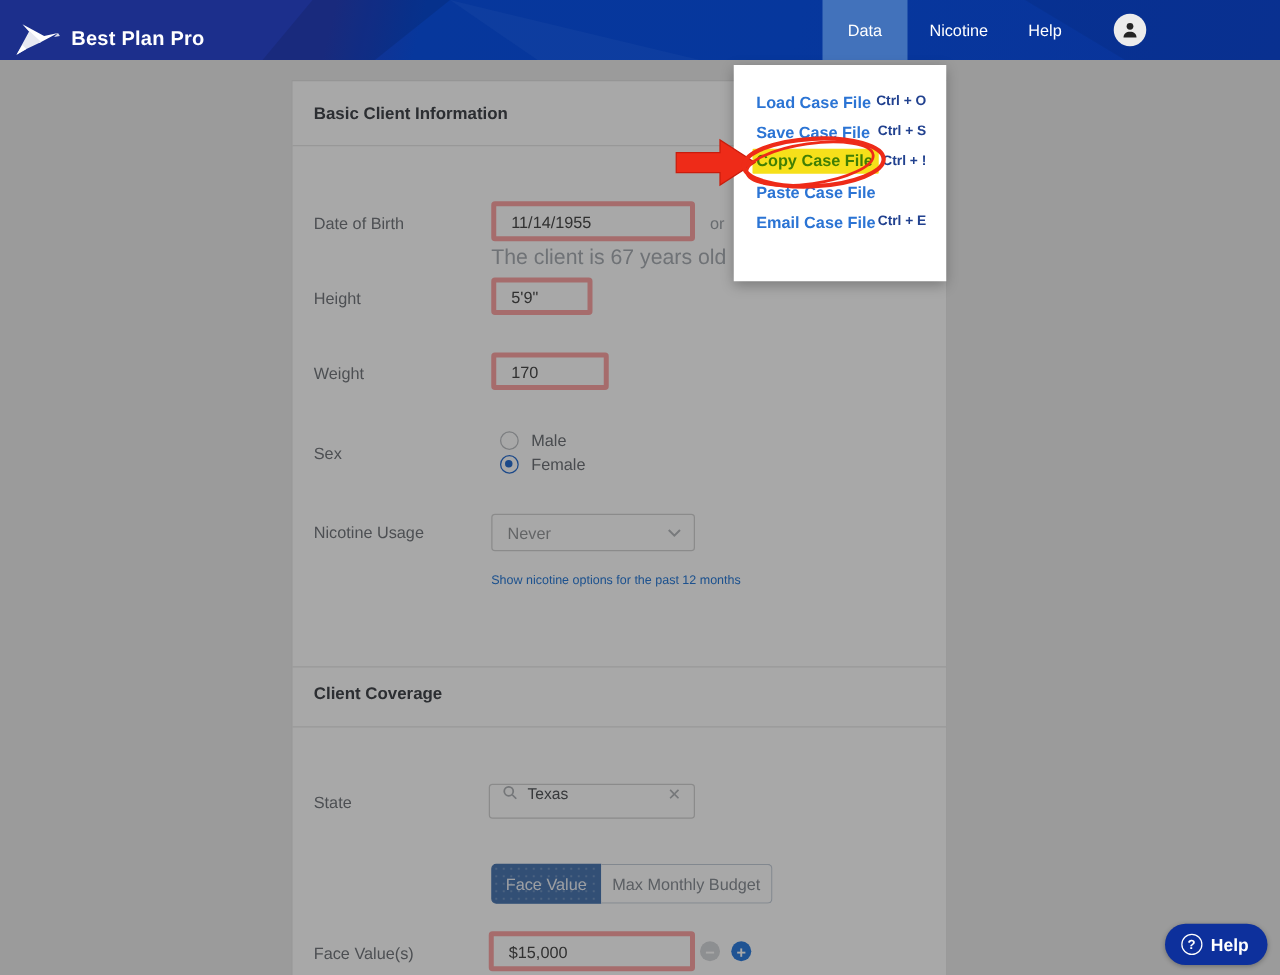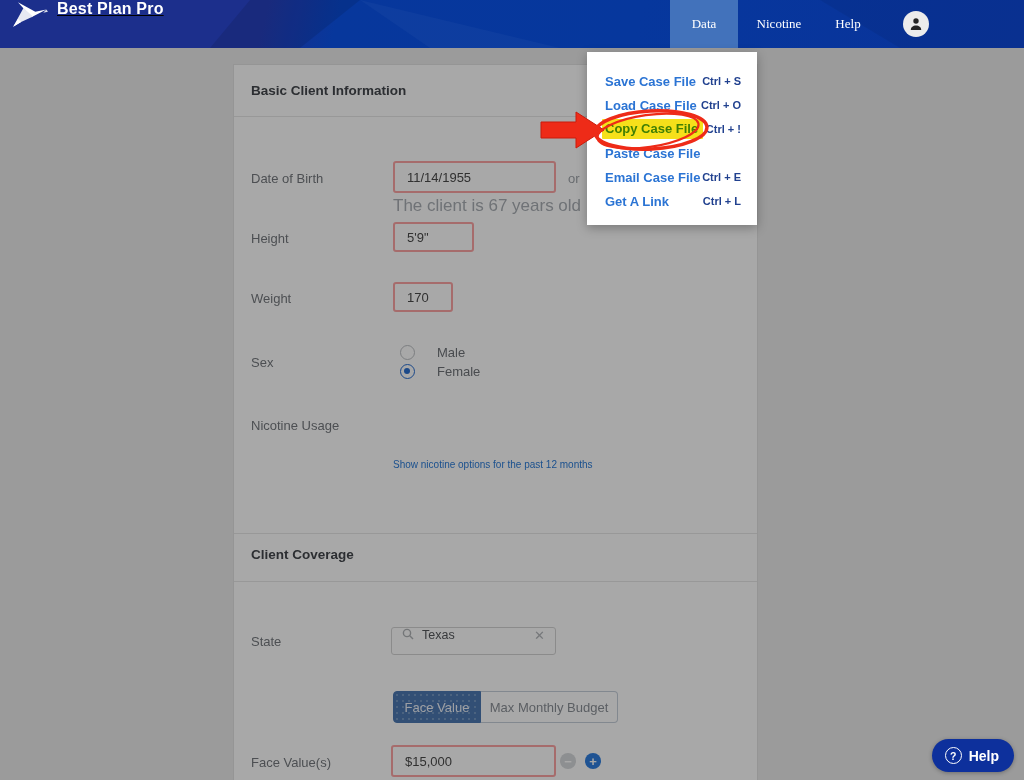--- a/index.html
+++ b/index.html
@@ -4,46 +4,46 @@
 <style>
   * { margin:0; padding:0; box-sizing:border-box; }
   html,body { width:1024px; height:780px; }
   body { font-family:"Liberation Sans", sans-serif; background:#ebebeb; }
   .page { position:relative; width:1024px; height:780px; overflow:hidden; background:#ebebeb; }
 
   
   .app-header { position:absolute; top:0; left:0; width:1024px; height:48px; z-index:10;
     background:linear-gradient(104deg,#1c2f8c 0%,#1c2f8c 26%,#07379c 33%,#06379d 62%,#0a339a 100%); }
   .header-facet { position:absolute; inset:0; width:100%; height:100%; }
-  .brand { position:absolute; left:10px; top:0; height:64px; display:flex; gap:9px;text-decoration:underline; }
+  .brand { position:absolute; left:10px; top:0; height:64px; display:flex; align-items:center; gap:9px; }
   .brand-title { color:#ffffff; font-size:16px; font-weight:700; letter-spacing:.2px; }
-  .nav { position:absolute; right:4px; top:0; height:48px; display:flex; align-items:center;font-family:Liberation Serif, serif; }
+  .nav { position:absolute; right:16px; top:0; height:48px; display:flex; align-items:center; }
   .nav-tab { height:48px; display:flex; align-items:center; justify-content:center;
     color:#ffffff; font-size:13px; cursor:pointer; }
   .nav-tab.active { background:#4272bb; width:68px; }
   .nav-settings { width:56px; margin-left:13px; }
   .nav-help { width:30px; margin-left:26px; }
   .avatar { width:26px; height:26px; border-radius:50%; background:#ececec; margin-left:40px; margin-right:91px;
     display:flex; align-items:center; justify-content:center; cursor:pointer; }
 
   
   .overlay { position:absolute; left:0; top:48px; width:1024px; height:732px;
     background:rgba(0,0,0,0.34); z-index:5; }
 
   
   .card { position:absolute; left:233px; top:64px; width:525px; height:760px;
     background:#ffffff; border:1px solid #e3e3e3; z-index:1; }
   .section-title { position:absolute; left:17px; color:#43474c; font-size:13.5px; font-weight:700; }
   .divider { position:absolute; left:0; width:100%; border-top:1px solid #e7e7e7; }
   .f-label { position:absolute; left:17px; width:135px; color:#75797e; font-size:13px; }
-  .t-input { position:absolute; border:2px solid #fca5a5; border-radius:3px; background:#fff;
+  .t-input { position:absolute; border:4px solid #fca5a5; border-radius:3px; background:#fff;
     font-family:"Liberation Sans",sans-serif; font-size:13px; color:#4b4b4b; padding-left:12px; outline:none; }
   .or-text { position:absolute; color:#9fa4aa; font-size:13px; }
   .helper { position:absolute; color:#a9aeb4; font-size:17px; }
-  .radio-row { position:absolute; left:166px; display:flex; align-items:center; gap:22px; cursor:pointer; }
+  .radio-row { position:absolute; left:166px; display:flex; align-items:center; gap:10px; cursor:pointer; }
   .radio { width:15px; height:15px; border-radius:50%; border:1.5px solid #bcbfc3; background:#fff; position:relative; }
   .radio.checked { border-color:#2a6fd1; }
   .radio.checked::after { content:""; position:absolute; left:3px; top:3px; width:6px; height:6px;
     border-radius:50%; background:#2a6fd1; }
   .radio-label { color:#6f7378; font-size:13px; }
   .select-box { position:absolute; left:159px; width:163px; height:30px; border:1px solid #d4d4d4; border-radius:3px;
     background:#fff; display:flex; align-items:center; padding:0 10px 0 12px; cursor:pointer; }
   .select-value { color:#97999c; font-size:13px; flex:1; }
   .text-link { position:absolute; left:159px; color:#2c7cd8; font-size:10px; cursor:pointer; }
   .search-box { position:absolute; left:157px; width:165px; height:28px; border:1px solid #d4d4d4; border-radius:3px;
@@ -121,33 +121,39 @@
 
     <div class="f-label" style="top:106px">Date of Birth</div>
     <input class="t-input" style="left: 159px; top: 96px; width: 163px; height: 32px;" readonly="" value="11/14/1955">
     <div class="or-text" style="left:334px; top:106px">or</div>
     <div class="helper" style="left:159px; top:131px">The client is 67 years old</div>
 
     <div class="f-label" style="top:166px">Height</div>
     <input class="t-input" style="left: 159px; top: 157px; width: 81px; height: 30px;" readonly="" value="5'9&quot;">
 
     <div class="f-label" style="top:226px">Weight</div>
-    <input class="t-input" style="left: 159px; top: 217px; width: 60px; height: 30px;" readonly="" value="170">
+    <input class="t-input" style="left: 159px; top: 217px; width: 94px; height: 30px;" readonly="" value="170">
 
     <div class="f-label" style="top:290px">Sex</div>
     <div class="radio-row" style="top:280px">
       <span class="radio"></span>
       <span class="radio-label">Male</span>
     </div>
     <div class="radio-row" style="top:299px">
       <span class="radio checked"></span>
       <span class="radio-label">Female</span>
     </div>
 
     <div class="f-label" style="top:353px">Nicotine Usage</div>
+    <div class="select-box" style="top:346px">
+      <span class="select-value">Never</span>
+      <svg width="11" height="7" viewBox="0 0 11 7">
+        <polyline points="1,1 5.5,5.5 10,1" fill="none" stroke="#b6b9bd" stroke-width="1.6"></polyline>
+      </svg>
+    </div>
     <div class="text-link" style="top:394px">Show nicotine options for the past 12 months</div>
 
     <div class="divider" style="top:468px"></div>
     <div class="section-title" style="top:482px">Client Coverage</div>
     <div class="divider" style="top:516px"></div>
 
     <div class="f-label" style="top:569px">State</div>
     <div class="search-box" style="top:562px">
       <svg width="12" height="12" viewBox="0 0 12 12">
         <circle cx="5" cy="5" r="3.6" fill="none" stroke="#b0b3b7" stroke-width="1.4"></circle>
@@ -163,42 +169,38 @@
     </div>
 
     <div class="f-label" style="top:690px">Face Value(s)</div>
     <input class="t-input" style="left: 157px; top: 680px; width: 165px; height: 32px;" readonly="" value="$15,000">
     <div class="step-btn step-minus">−</div>
     <div class="step-btn step-plus">+</div>
   </main>
 
   <div class="dropdown">
     <div class="menu-row">
+      <span class="menu-label">Load Case File</span>
+      <span class="menu-key">Ctrl + O</span>
+    </div>
+    <div class="menu-row">
       <span class="menu-label">Save Case File</span>
       <span class="menu-key">Ctrl + S</span>
     </div>
     <div class="menu-row">
-      <span class="menu-label">Load Case File</span>
-      <span class="menu-key">Ctrl + O</span>
-    </div>
-    <div class="menu-row">
       <span class="menu-label hl">Copy Case File</span>
       <span class="menu-key">Ctrl + !</span>
     </div>
     <div class="menu-row">
       <span class="menu-label">Paste Case File</span>
       <span class="menu-key"></span>
     </div>
     <div class="menu-row">
       <span class="menu-label">Email Case File</span>
       <span class="menu-key">Ctrl + E</span>
-    </div>
-    <div class="menu-row">
-      <span class="menu-label">Get A Link</span>
-      <span class="menu-key">Ctrl + L</span>
     </div>
   </div>
 
   <svg class="annotation" viewBox="0 0 1024 780">
     <polygon points="541,122 576,122 576,112 604,130 576,148 576,138 541,138" fill="#ee2b18" stroke="#c91c0c" stroke-width="1"></polygon>
     <ellipse cx="651" cy="130" rx="56" ry="19" fill="none" stroke="#ee2b18" stroke-width="3.4" transform="rotate(-3 651 130)"></ellipse>
     <ellipse cx="648" cy="131" rx="51" ry="16" fill="none" stroke="#ee2b18" stroke-width="2.2" transform="rotate(-8 648 131)"></ellipse>
   </svg>
 
   <button class="help-fab">

